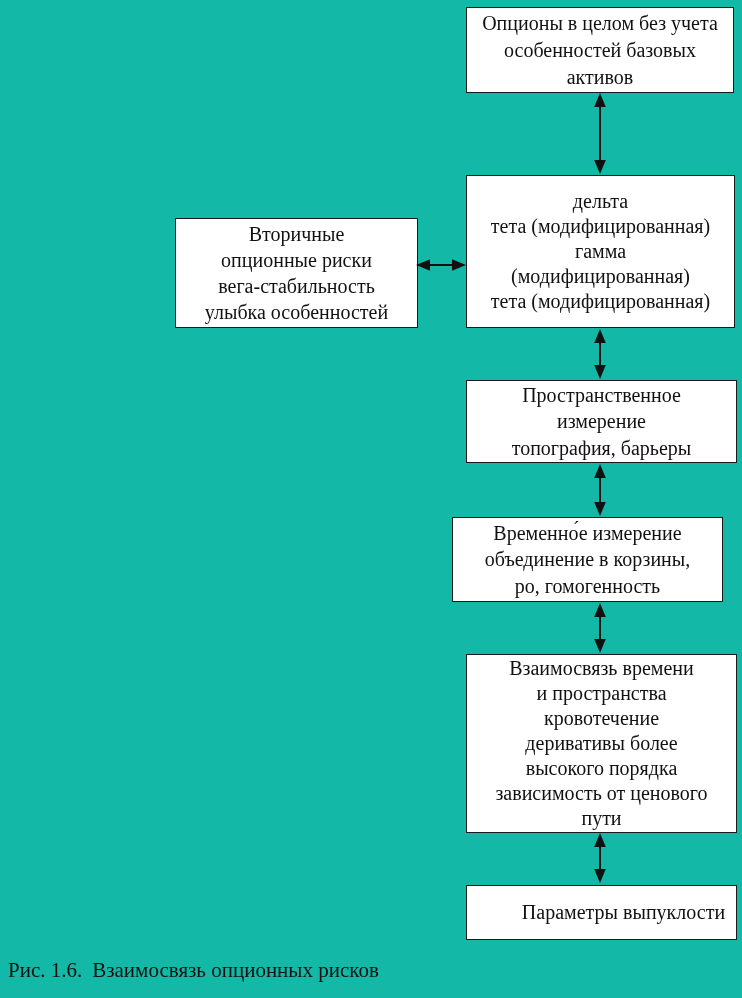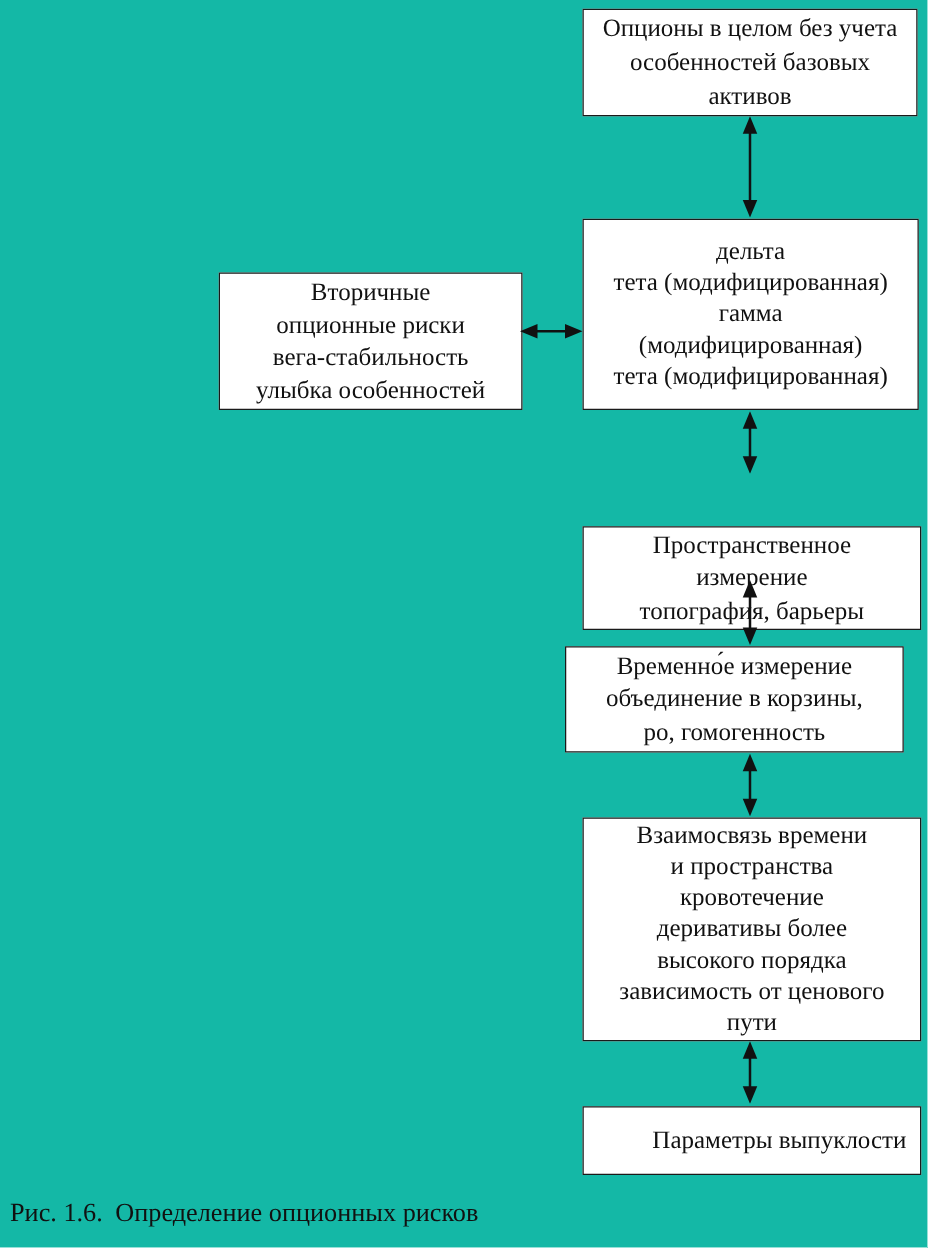--- a/index.html
+++ b/index.html
@@ -11,21 +11,21 @@
   .box{
     position:absolute;box-sizing:border-box;background:#ffffff;
     border:1.5px solid #1a1a1a;
     display:flex;flex-direction:column;justify-content:center;align-items:center;
     text-align:center;font-size:20px;line-height:25.5px;
   }
   .b{font-weight:normal;}
   #box-general{left:466px;top:7px;width:268px;height:86px;line-height:27px;}
   #box-pure{left:466px;top:175px;width:269px;height:153px;line-height:25px;}
   #box-secondary{left:175px;top:218px;width:243px;height:110px;line-height:26px;}
-  #box-spatial{left:466px;top:380px;width:271px;height:83px;line-height:26.5px;margin-top:41px;}
+  #box-spatial{left:466px;top:380px;width:271px;height:83px;line-height:26.5px;}
   #box-temporal{left:452px;top:517px;width:271px;height:85px;line-height:26.5px;}
   #box-timespace{left:466px;top:654px;width:271px;height:179px;line-height:25px;}
   #box-convexity{left:466px;top:885px;width:271px;height:55px;padding-left:44px;}
   .arrow{position:absolute;display:block;}
   #caption{position:absolute;left:8px;top:956px;font-size:21px;line-height:28px;}
   #caption .b{margin-right:10px;}
 </style>
 </head>
 <body>
 
@@ -111,16 +111,16 @@
     <line x1="9" y1="10" x2="9" y2="40" stroke="#111" stroke-width="2"></line>
     <polygon points="9,0 3.2,14 14.8,14" fill="#111"></polygon>
     <polygon points="9,50 3.2,36 14.8,36" fill="#111"></polygon>
   </svg>
 
   <div class="box" id="box-convexity">
     <div>Параметры выпуклости</div>
   </div>
 
   <div id="caption">
-    <span class="b">Рис. 1.6.</span><span>Определение опционных рисков</span>
+    <span class="b">Рис. 1.6.</span><span>Взаимосвязь опционных рисков</span>
   </div>
 
 </div>
 
 </body></html>

